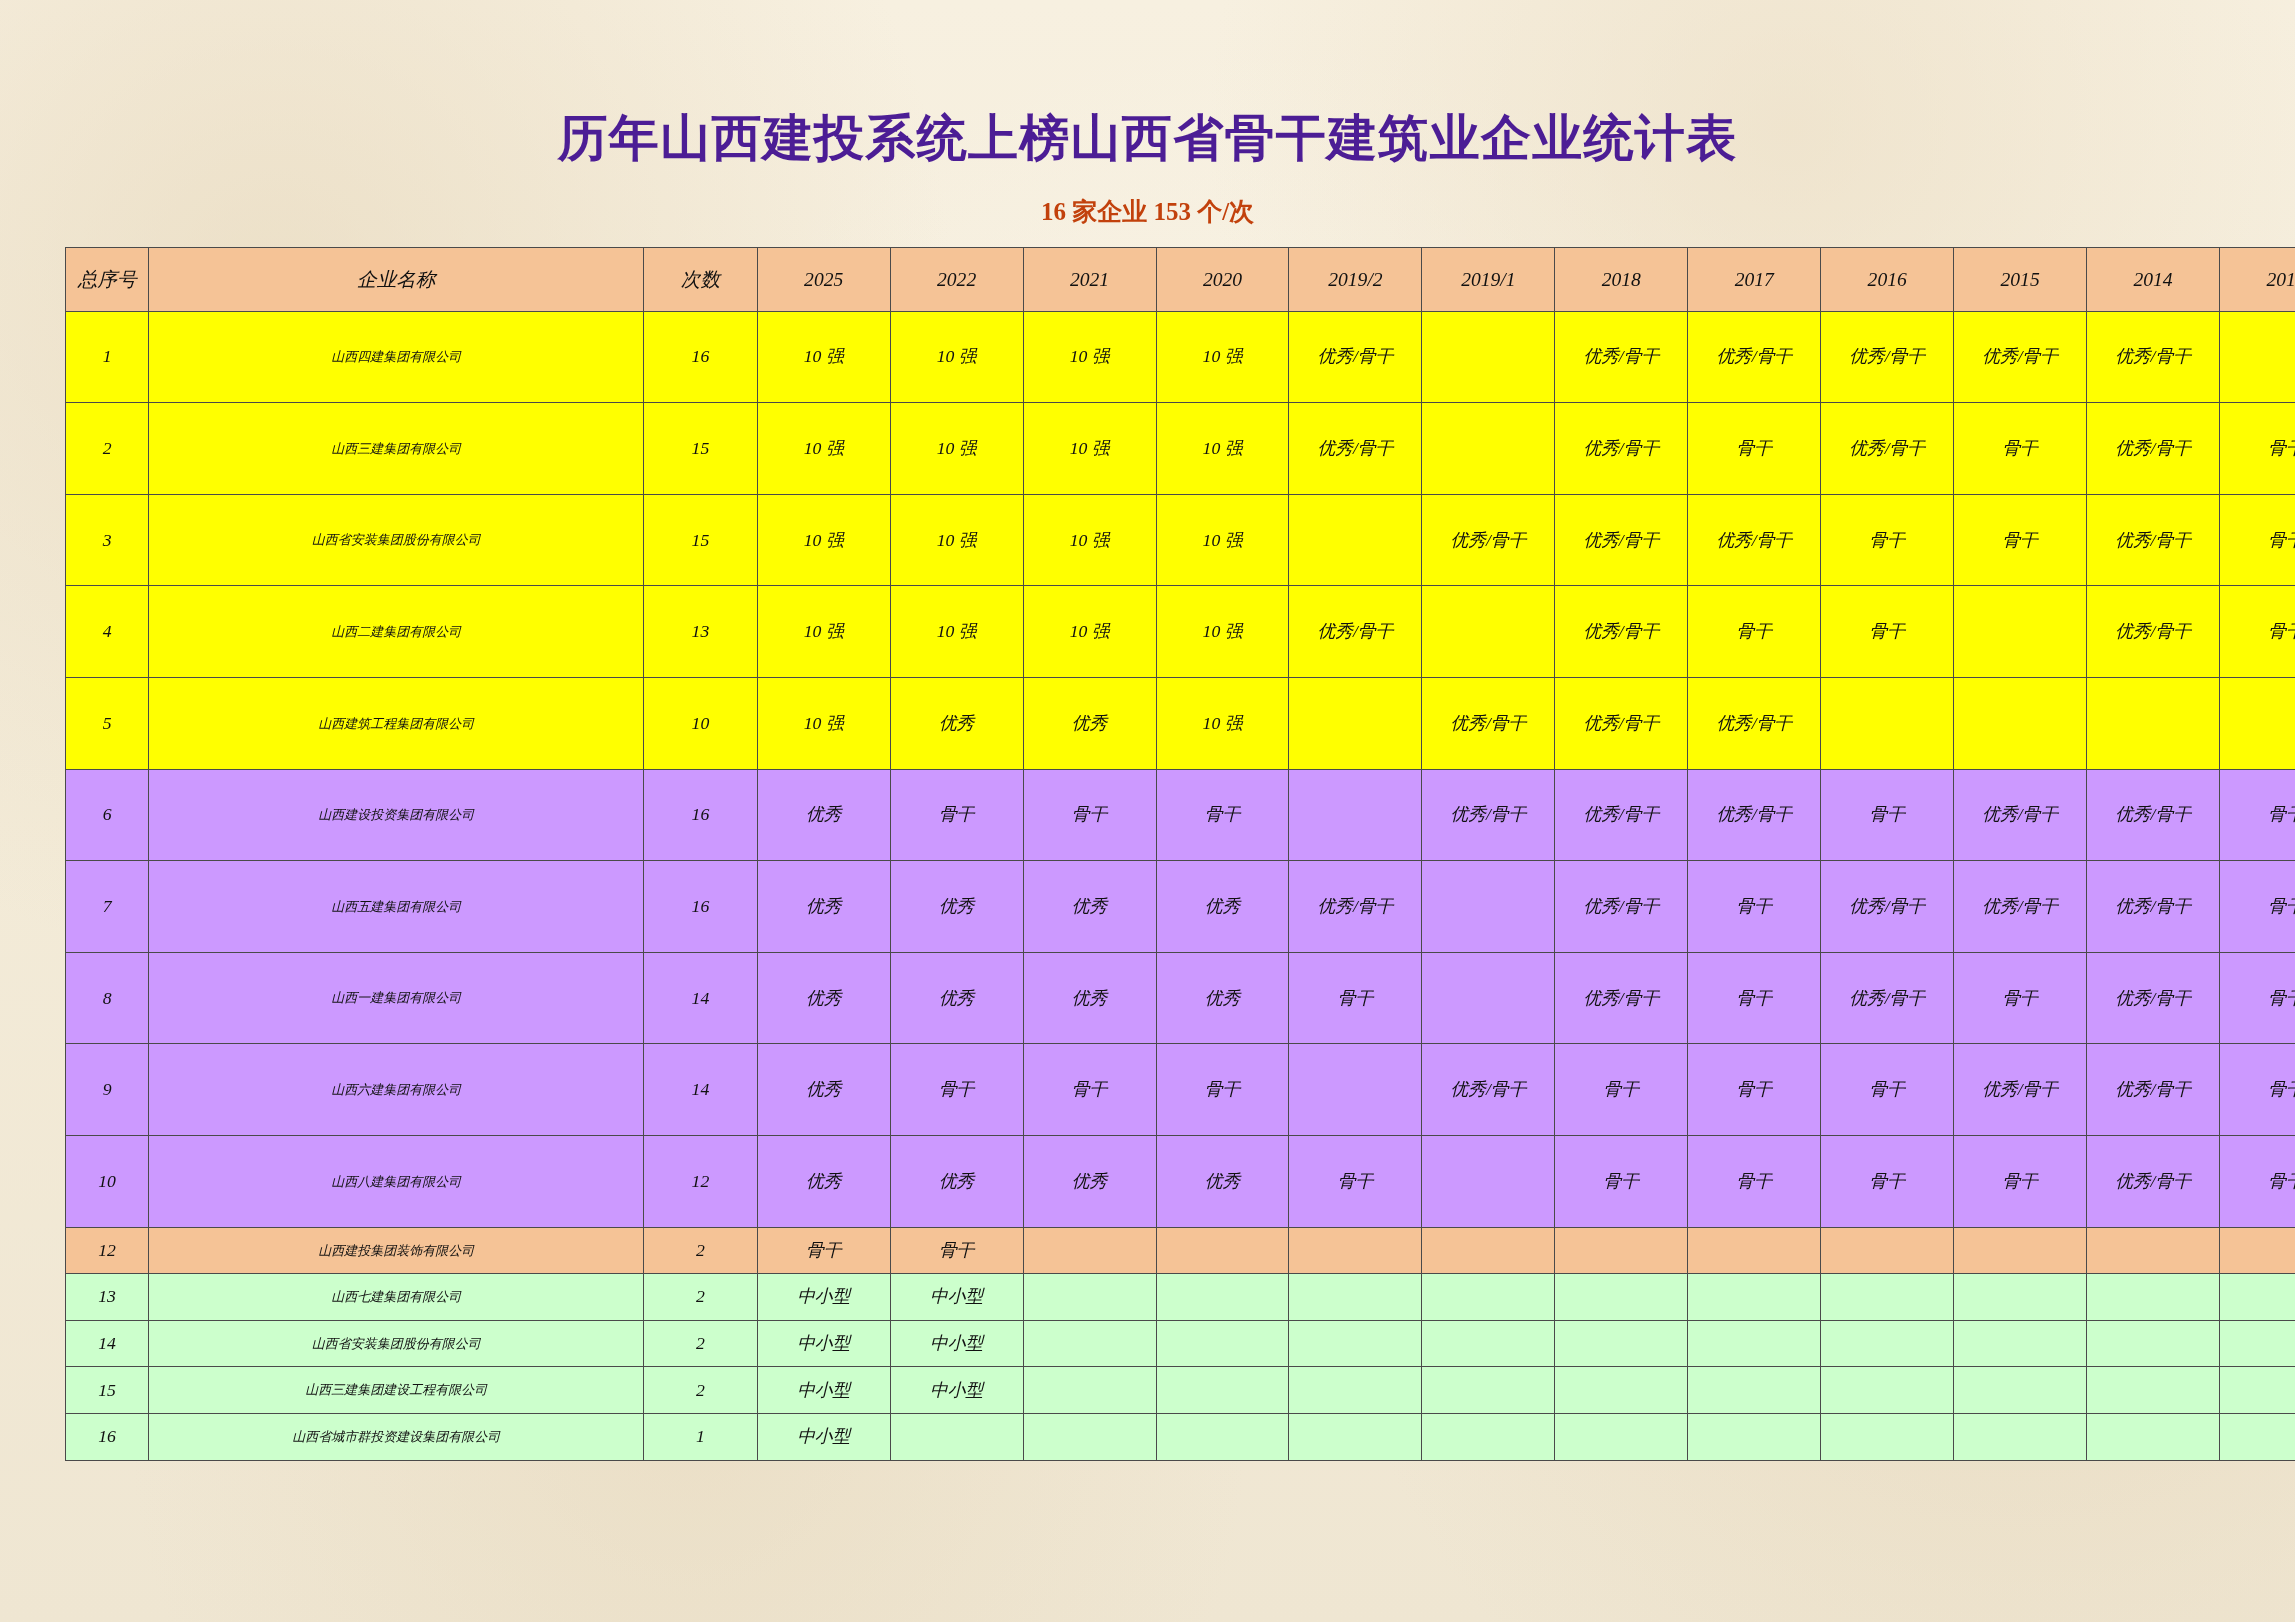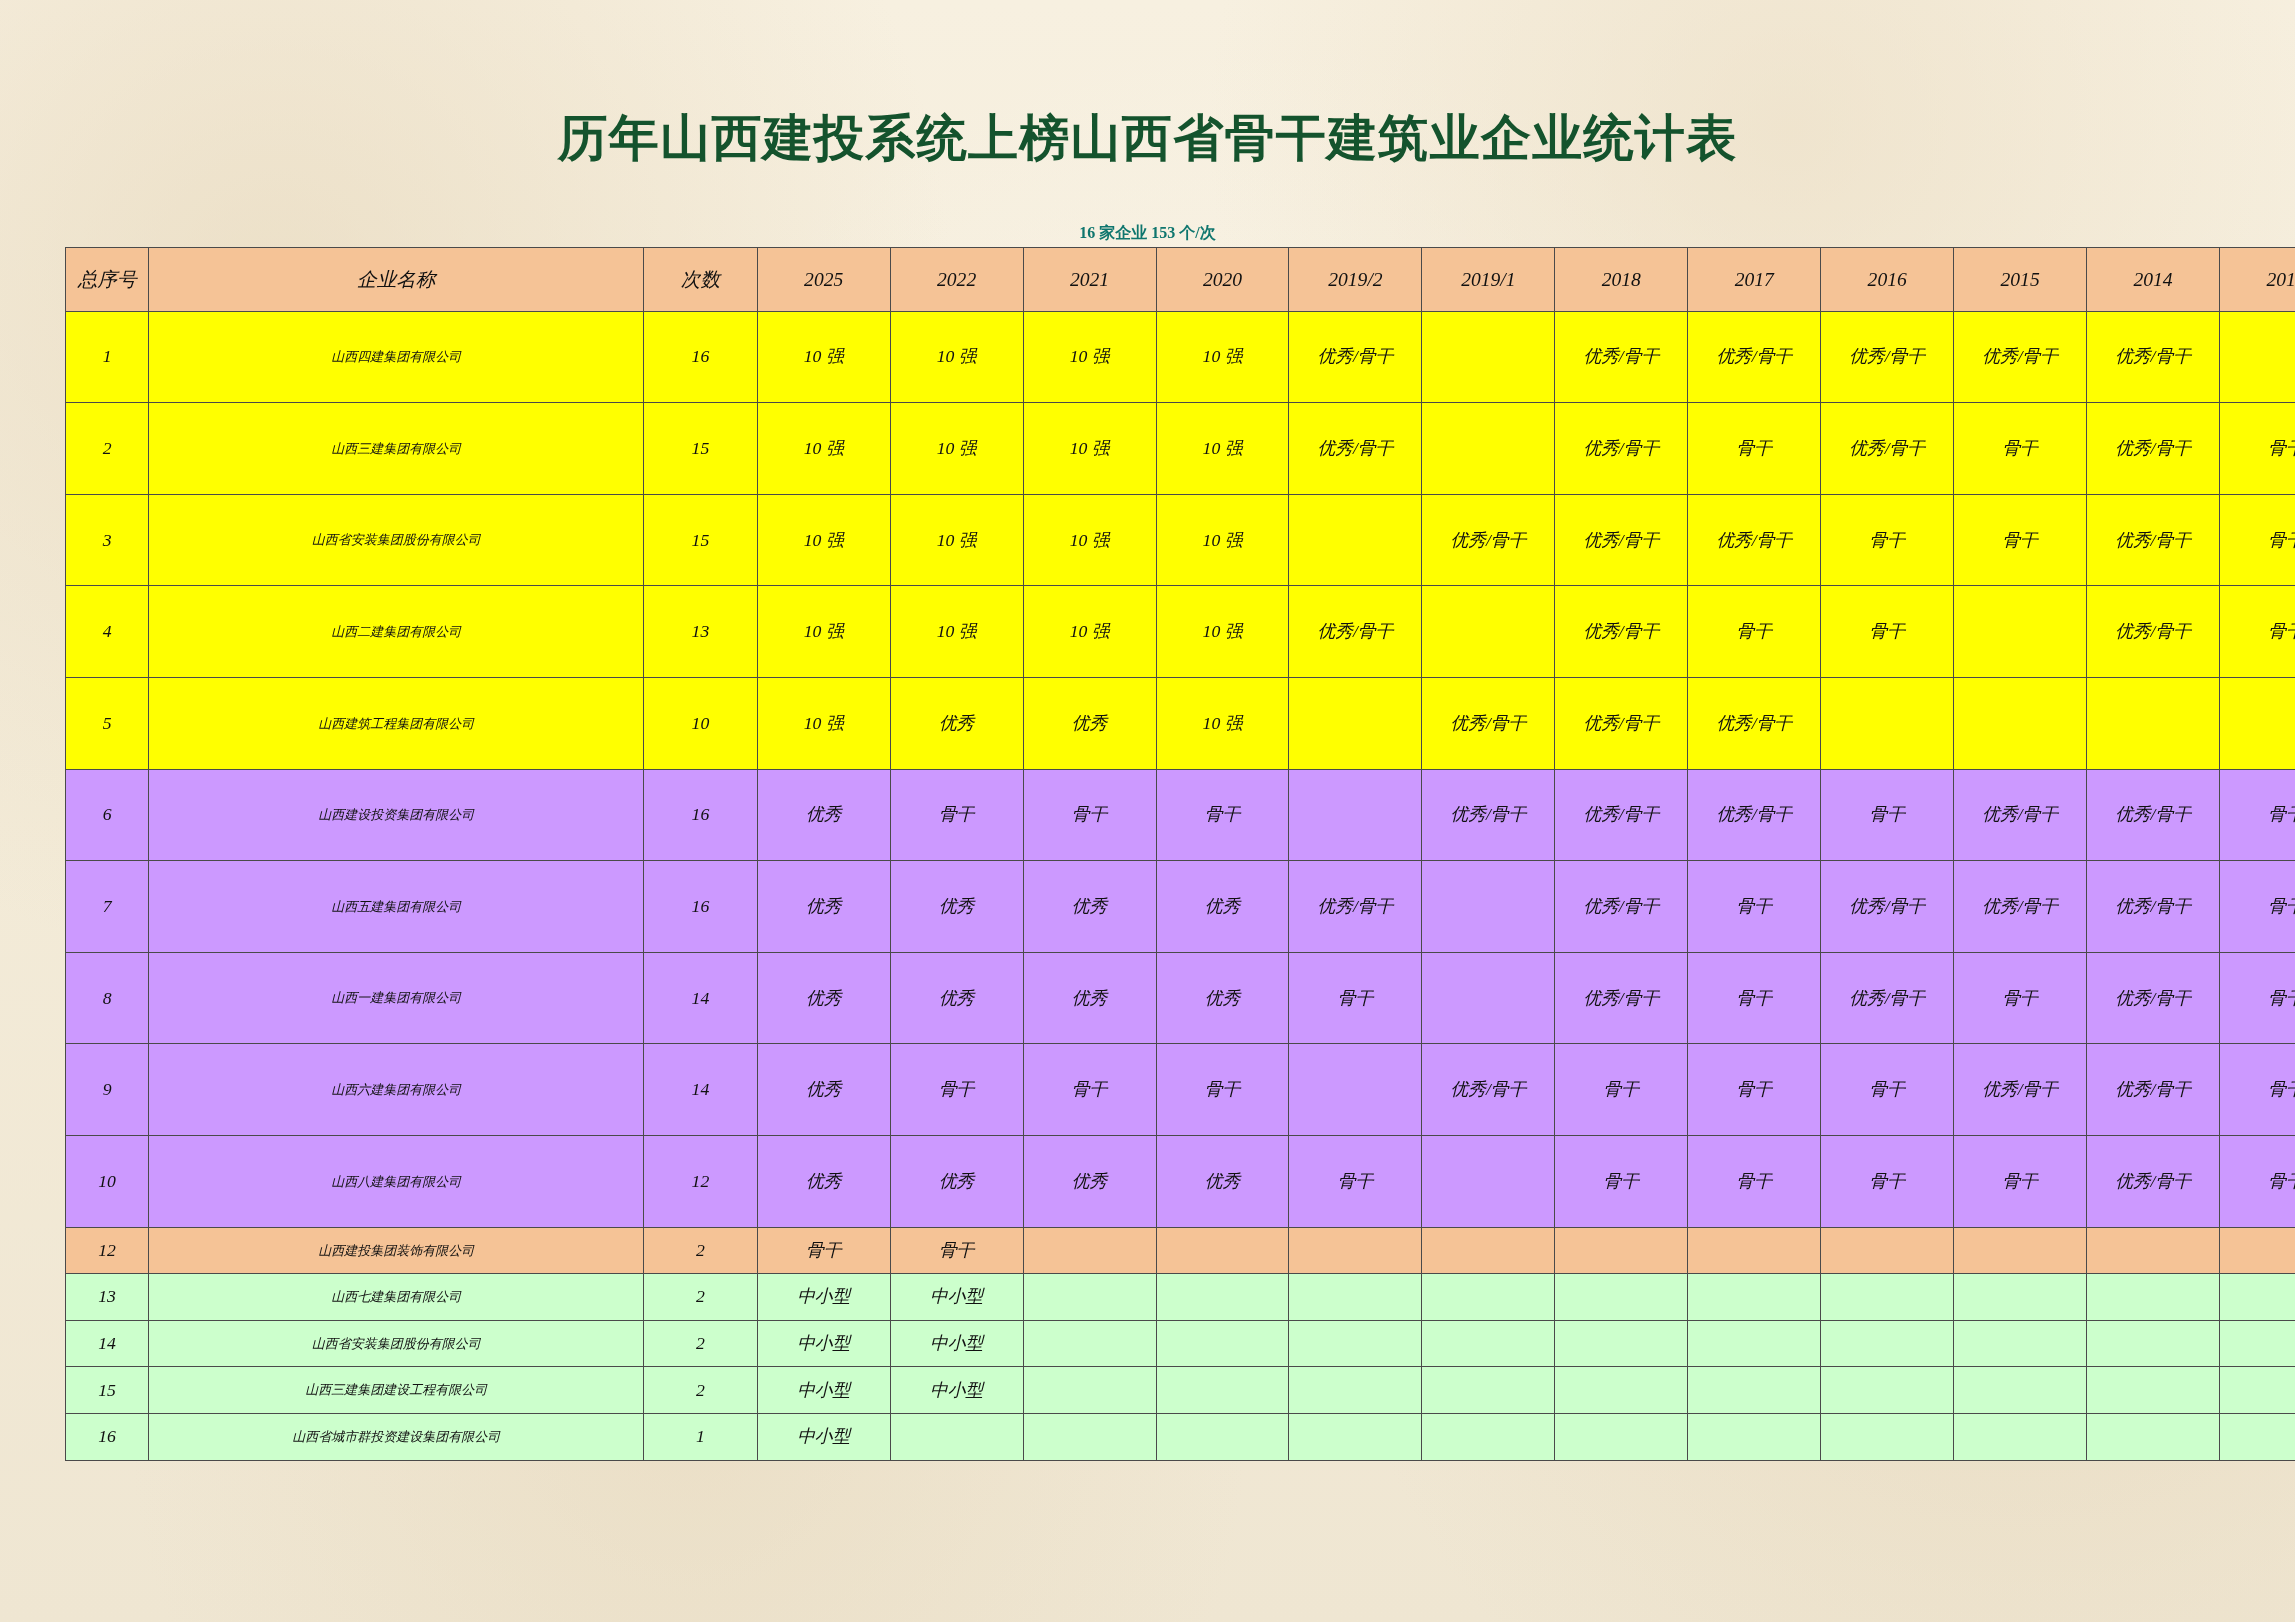--- a/index.html
+++ b/index.html
@@ -33,32 +33,32 @@
     height: 1623px;
   }
   .title {
     position: absolute;
     top: 105px;
     left: 0;
     width: 2295px;
     text-align: center;
     font-size: 50px;
     font-weight: bold;
-    color: #14532d;
+    color: #4c1d95;
     letter-spacing: 1.3px;
     font-family: "Liberation Serif", "DejaVu Serif", serif;
   }
   .subtitle {
     position: absolute;
-    top: 223px;
+    top: 195px;
     left: 0;
     width: 2295px;
     text-align: center;
-    font-size: 16px;
-    color: #0f766e;
+    font-size: 25px;
+    color: #c2410c;
     font-weight: bold;
     font-family: "Liberation Serif", "DejaVu Serif", serif;
   }
   table.stat {
     position: absolute;
     top: 247px;
     left: 65px;
     width: 2288px;
     border-collapse: collapse;
     table-layout: fixed;

